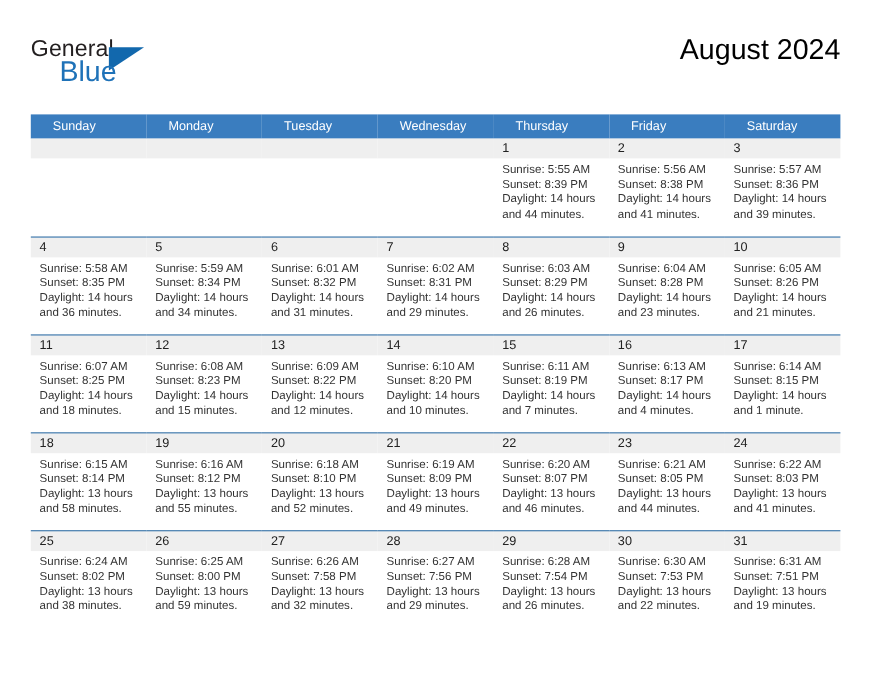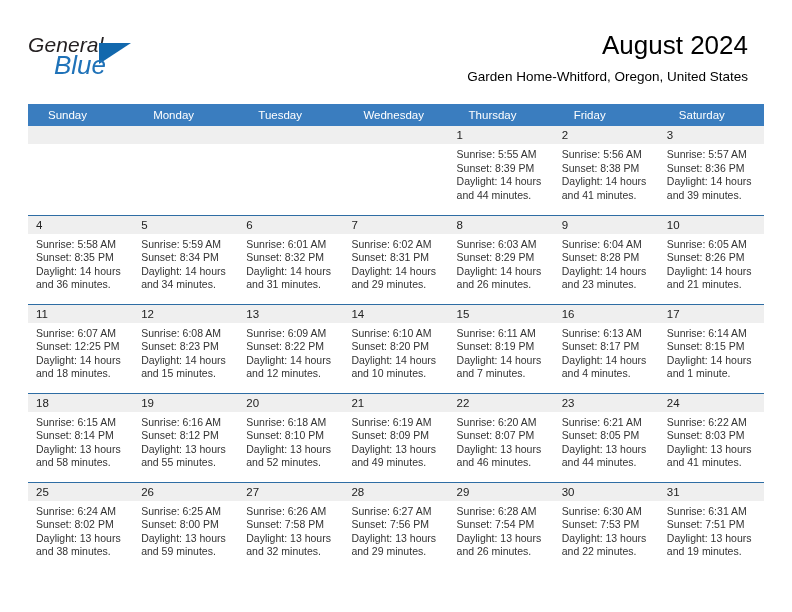--- a/index.html
+++ b/index.html
@@ -29,21 +29,20 @@
     top: 28px;
     right: 28px;
     height: 72px;
   }
   .brand {
     position: absolute;
     left: 0;
     top: 6px;
     width: 130px;
     height: 52px;
-    font-style: italic;
   }
   .brand-general {
     position: absolute;
     left: 0;
     top: 0;
     font-size: 21px;
     letter-spacing: 0.1px;
     color: #231f20;
     font-family: "Liberation Sans", sans-serif;
     line-height: 22px;
@@ -62,21 +61,21 @@
     left: 71px;
     top: 9px;
     width: 0;
     height: 0;
     border-left: 32px solid #1268ad;
     border-bottom: 21px solid transparent;
   }
 
   .title-wrap {
     position: absolute;
-    right: 16px;
+    right: 0;
     top: 0;
     text-align: right;
   }
   .cal-title {
     font-size: 26px;
     font-weight: normal;
     color: #000000;
     line-height: 34px;
     white-space: nowrap;
   }
@@ -152,21 +151,20 @@
   <div class="topbar">
 
     <div class="brand">
       <span class="brand-general">General</span>
       <span class="brand-tri"></span>
       <span class="brand-blue">Blue</span>
     </div>
 
     <div class="title-wrap">
       <div class="cal-title">August 2024</div>
-      <div class="cal-subtitle">Garden Home-Whitford, Oregon, United States</div>
     </div>
 
   </div>
 
   <table class="calendar">
     <colgroup>
       <col style="width:14.2857%">
         <col style="width:14.2857%">
         <col style="width:14.2857%">
       <col style="width:14.2857%">
@@ -290,21 +288,21 @@
               <div>Daylight: 14 hours</div>
               <div class="dl2">and 21 minutes.</div>
             </div>
           </td>
         </tr>
         <tr class="week">
           <td>
             <div class="daynum-band">11</div>
             <div class="cell-body">
               <div>Sunrise: 6:07 AM</div>
-              <div>Sunset: 12:25 PM</div>
+              <div>Sunset: 8:25 PM</div>
               <div>Daylight: 14 hours</div>
               <div class="dl2">and 18 minutes.</div>
             </div>
           </td>
           <td>
             <div class="daynum-band">12</div>
             <div class="cell-body">
               <div>Sunrise: 6:08 AM</div>
               <div>Sunset: 8:23 PM</div>
               <div>Daylight: 14 hours</div>

